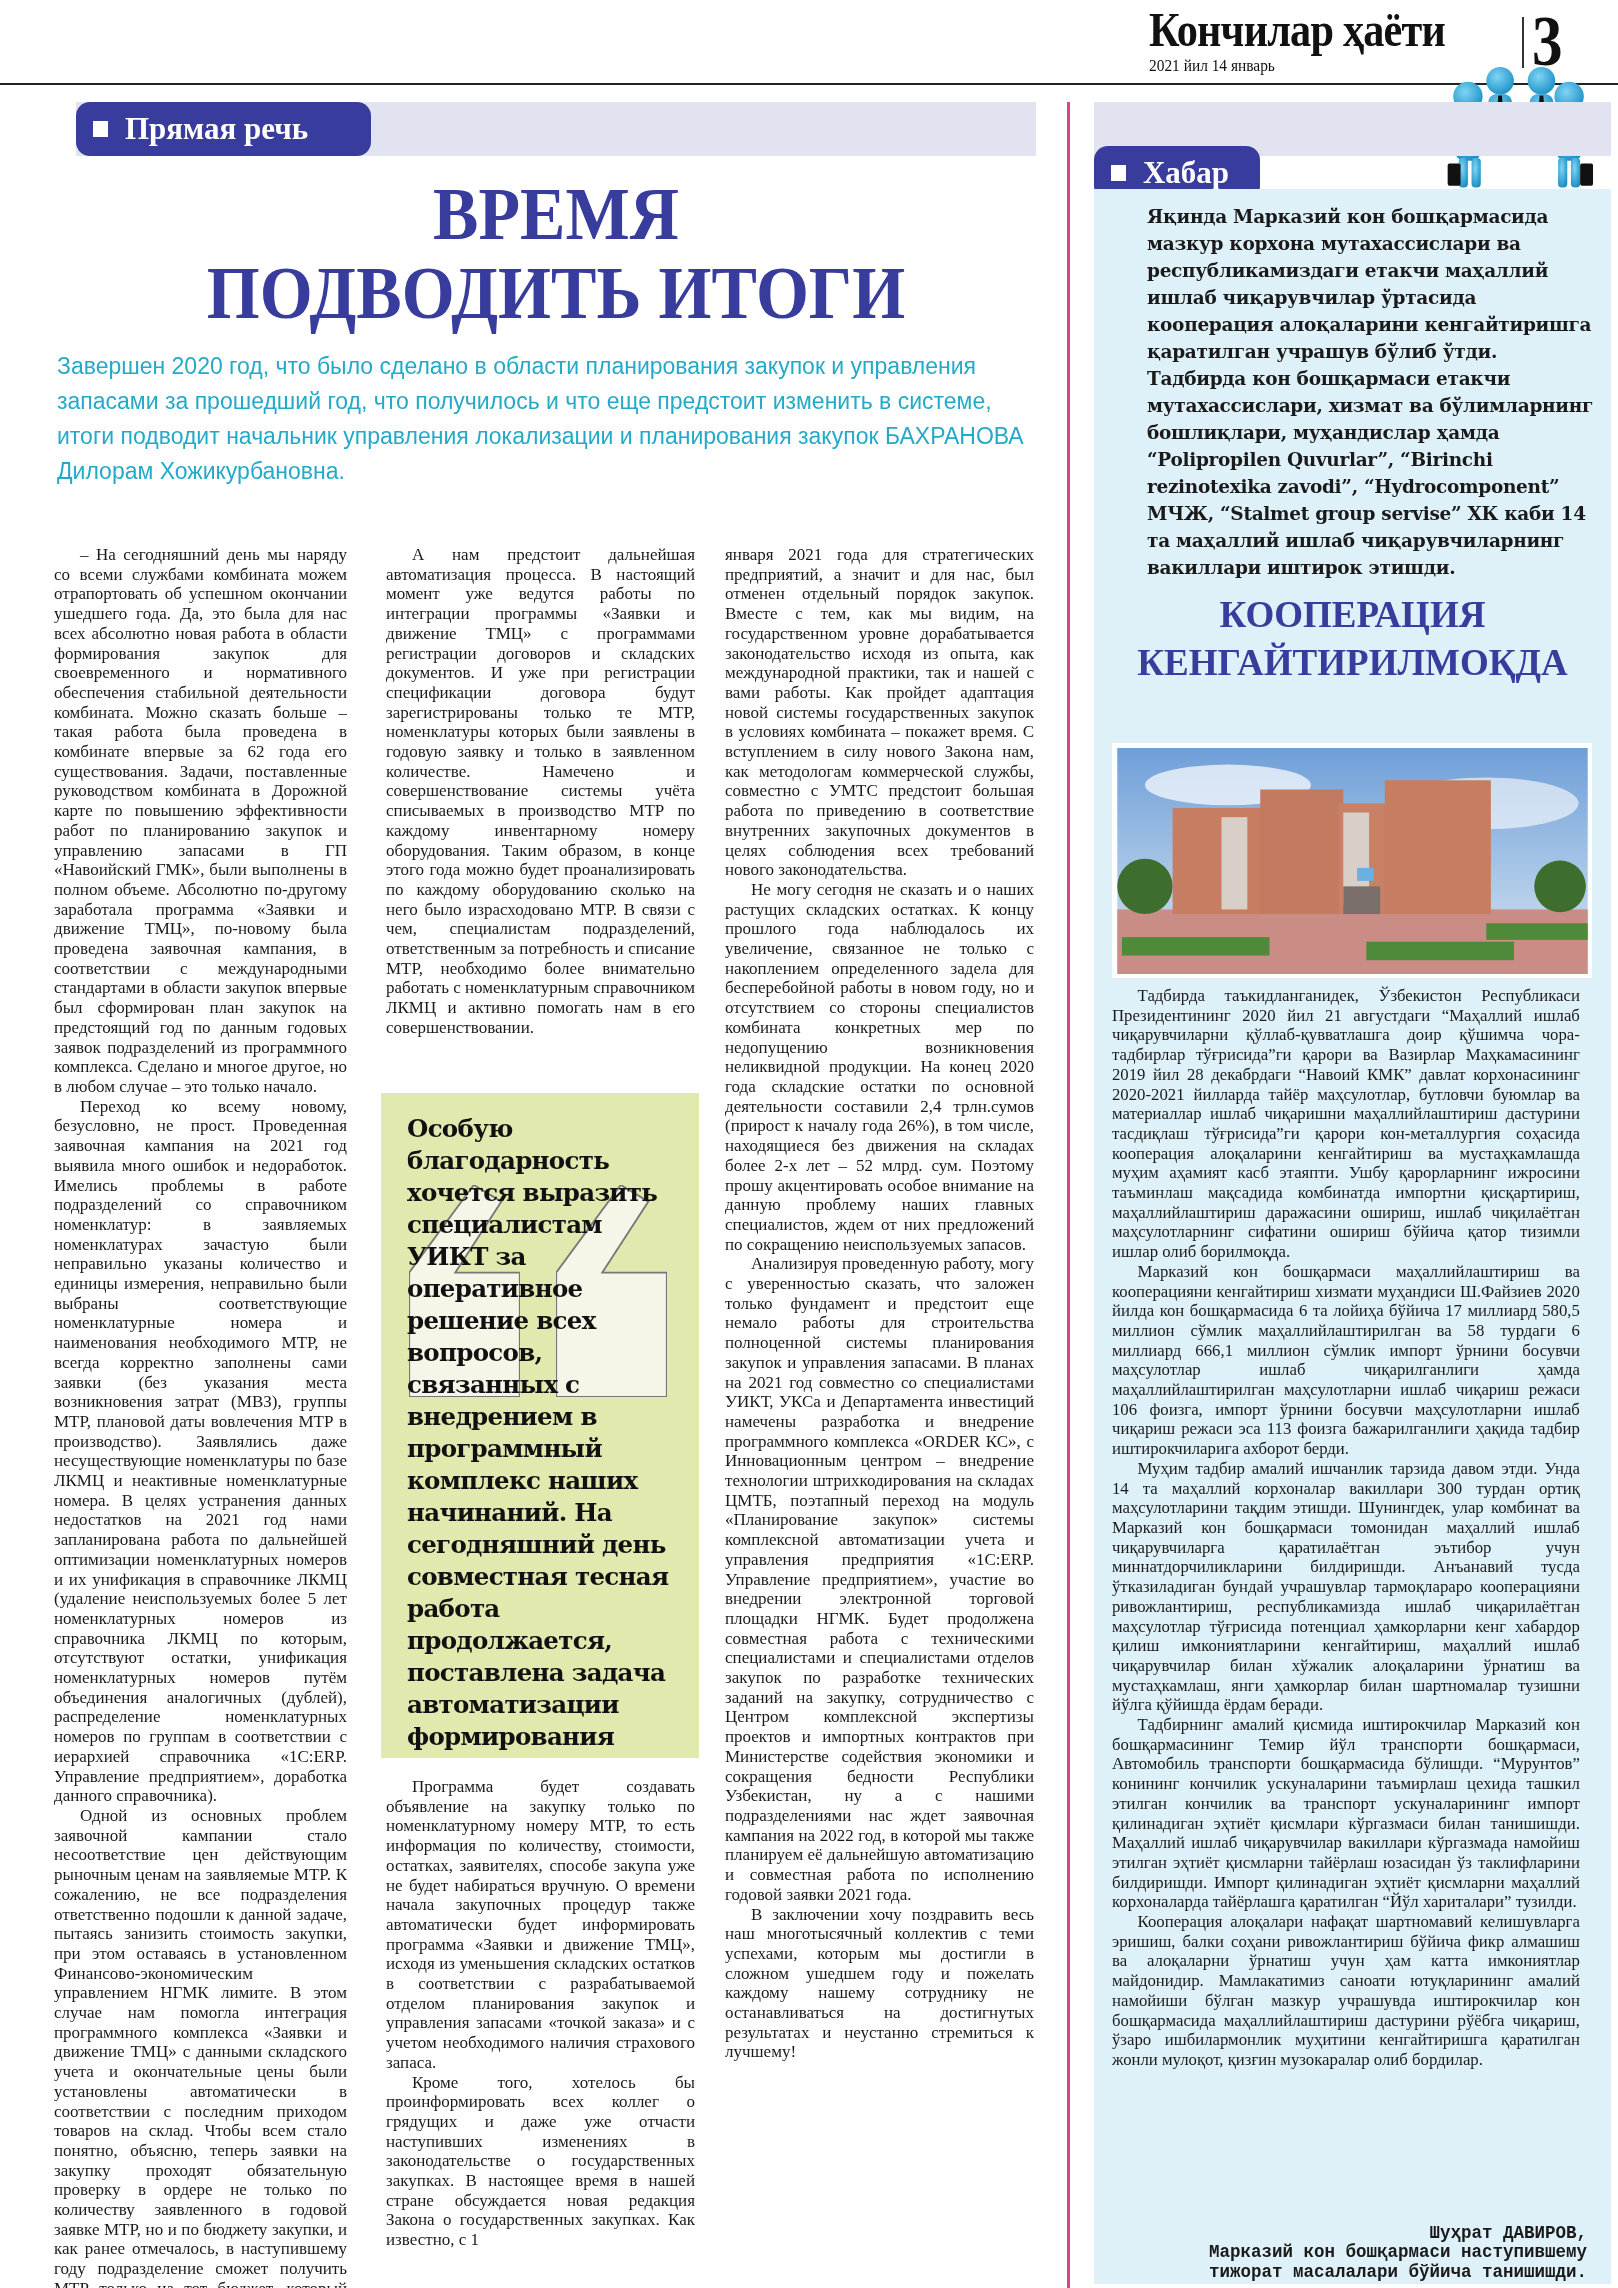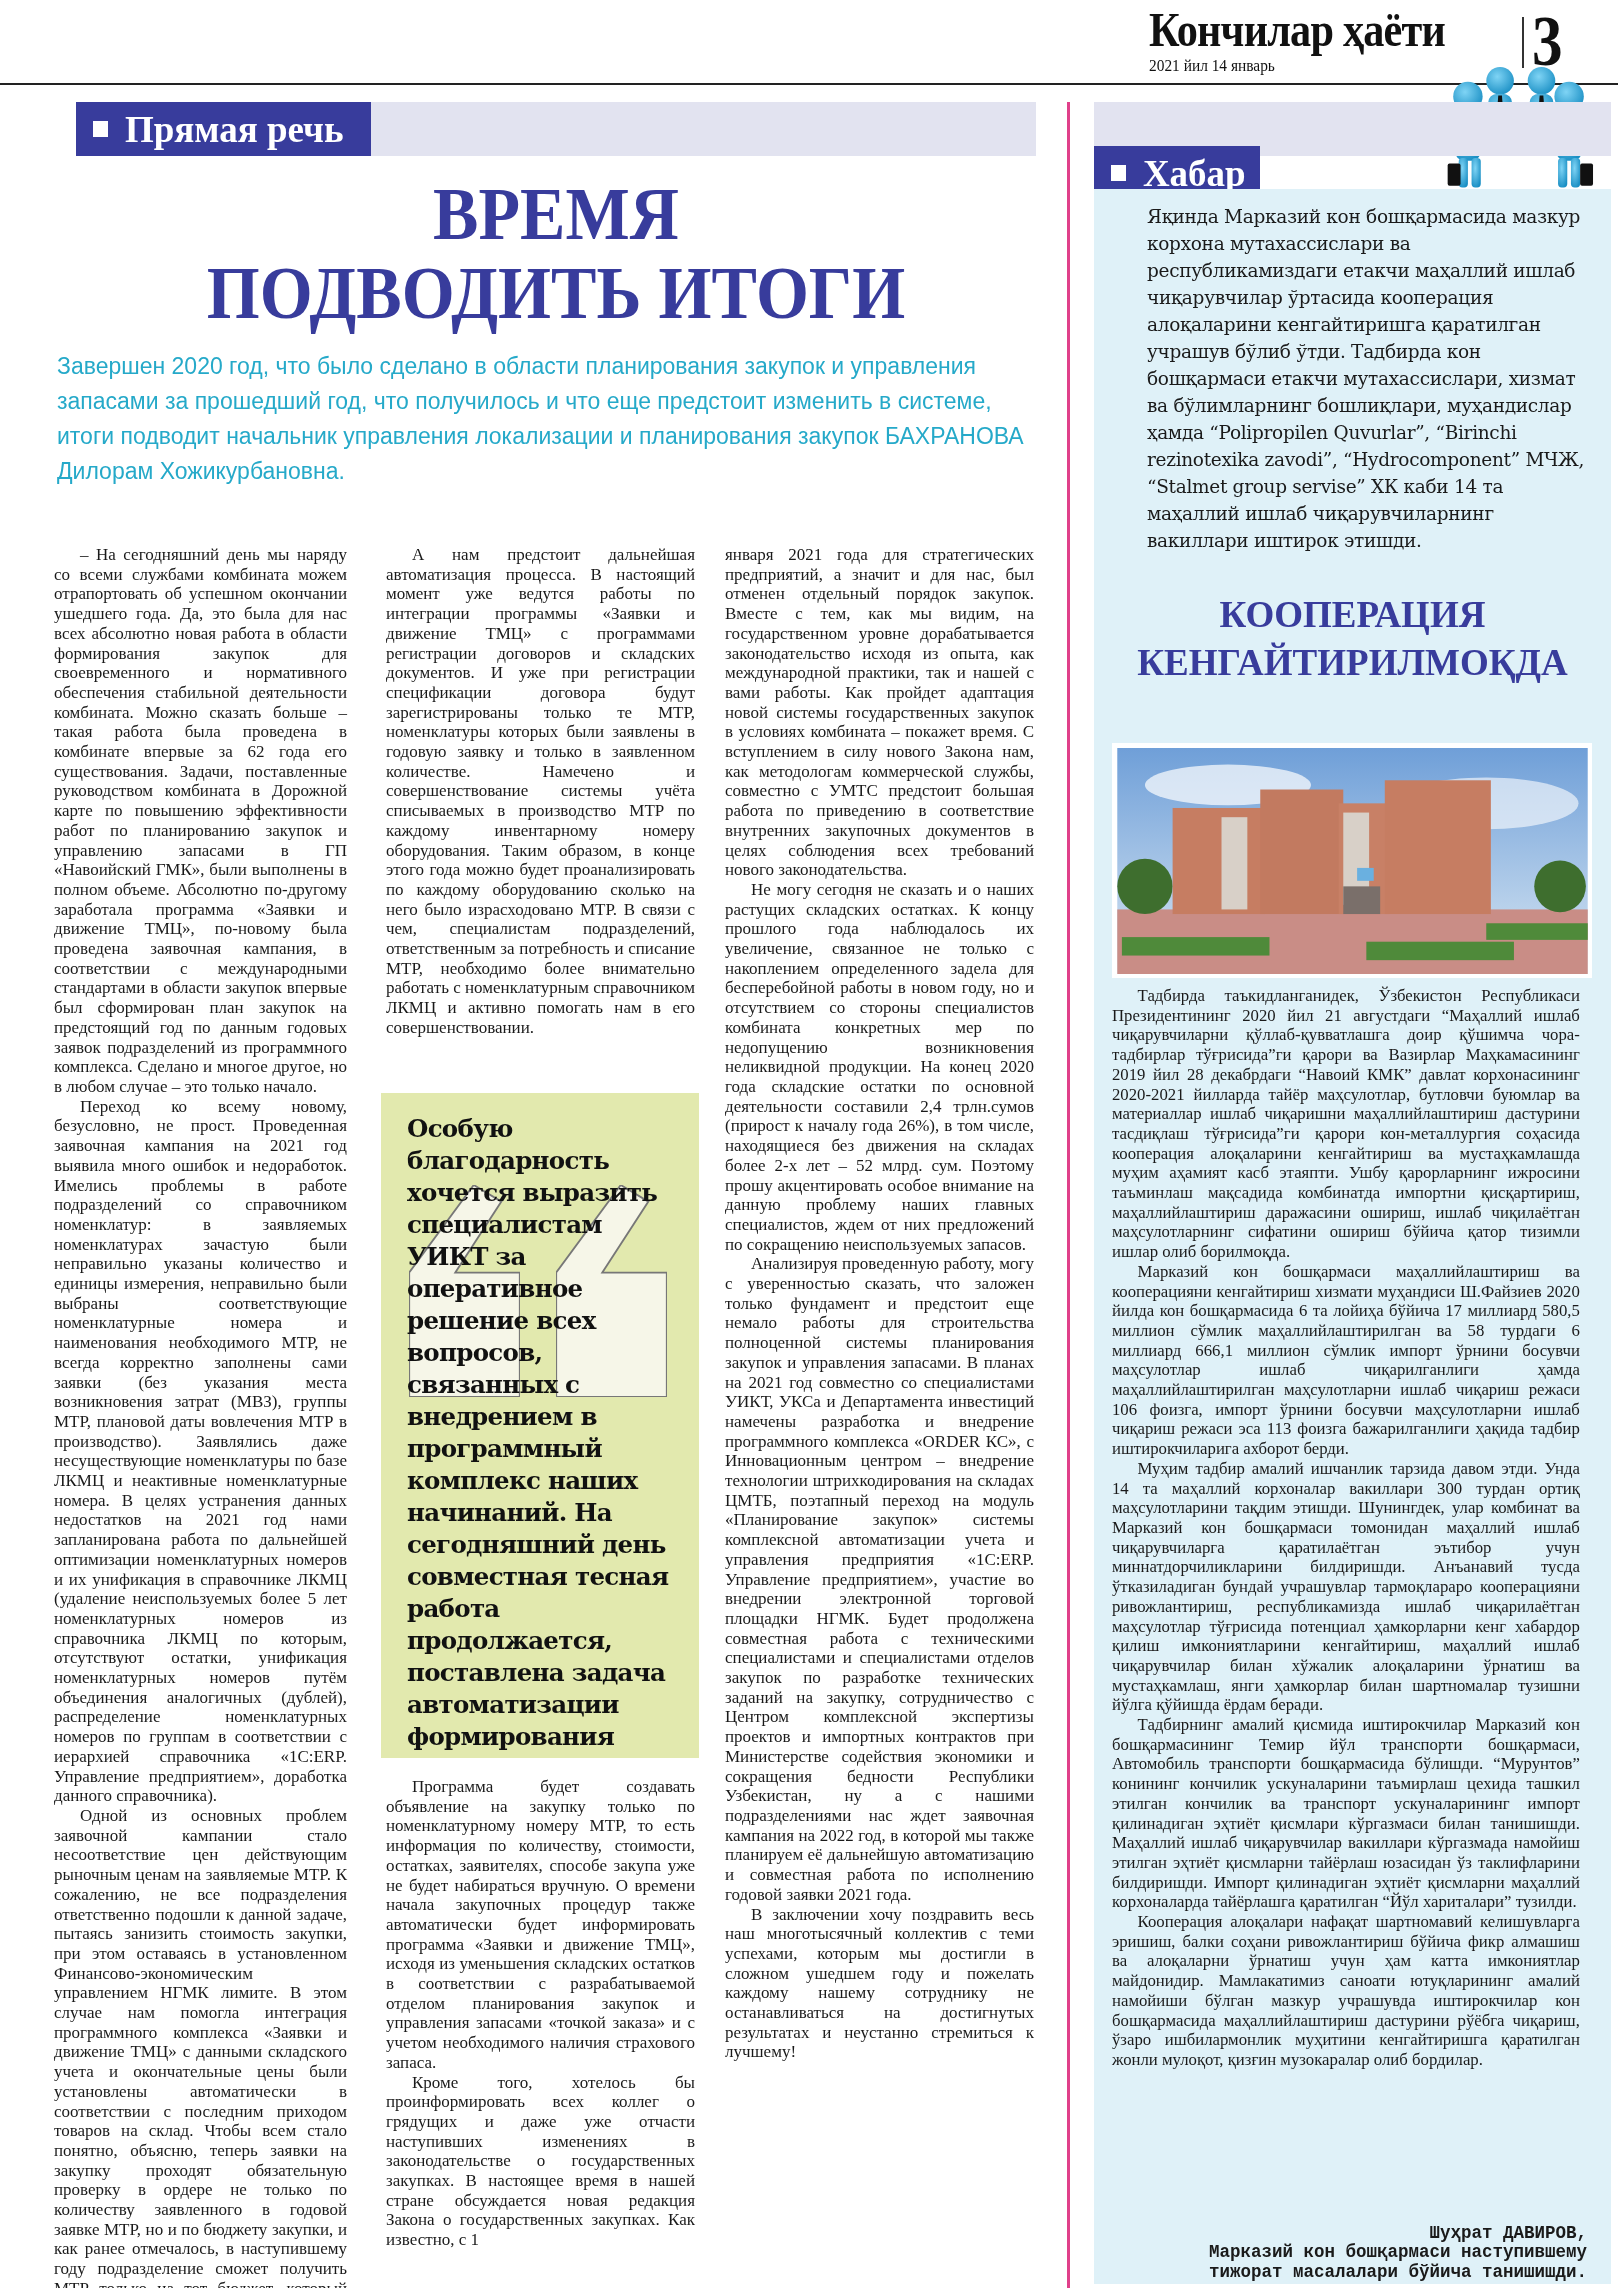--- a/index.html
+++ b/index.html
@@ -9,21 +9,21 @@
   
   .masthead { position: absolute; left: 0; top: 0; width: 1619px; height: 88px; }
   .mast-title { position: absolute; left: 1149px; top: 1.8px; font-family: "Liberation Serif", serif; font-weight: bold; font-size: 48px; letter-spacing: -0.9px; color: #111; transform: scaleX(0.88); transform-origin: left top; white-space: nowrap; }
   .mast-date { position: absolute; left: 1149px; top: 55px; font-size: 17.5px; color: #111; transform: scaleX(0.88); transform-origin: left top; white-space: nowrap; }
   .mast-sep { position: absolute; left: 1522px; top: 16.6px; width: 1.8px; height: 51px; background: #333; }
   .mast-page { position: absolute; left: 1532px; top: 0; font-size: 72px; font-weight: bold; color: #111; transform: scaleX(0.85); transform-origin: left top; }
   .mast-rule { position: absolute; left: 0; top: 83px; width: 1619px; height: 1.8px; background: #222; }
 
   
   .section-bar { position: absolute; height: 54px; background: #e2e3f0; }
-  .section-bar .tag { height: 54px; background: #383c9c; color: #fff; display: flex; align-items: center; padding-left: 16.6px; font-weight: bold; font-size: 37px; }
+  .section-bar .tag { height: 54px; background: #383c9c; color: #fff; display: flex; align-items: center; padding-left: 16.6px; font-weight: bold; font-size: 31px; border-radius: 14px; }
   .section-bar .sq { width: 15.7px; height: 15.7px; background: #fff; margin-right: 16.6px; flex: none; }
   .bar-left { left: 76px; top: 102px; width: 960px; }
   .bar-left .tag { width: 295px; }
   .bar-right { left: 1094px; top: 102px; width: 517px; }
   .bar-right .tag { width: 166px; margin-top: 44px; }
 
   
   .vdivider { position: absolute; left: 1067px; top: 102px; width: 2.8px; height: 2187px; background: #e0408a; }
 
   
@@ -40,21 +40,21 @@
 
   
   .pullquote { position: absolute; left: 381px; top: 1093px; width: 318px; height: 665px; background: #e2e9ae; overflow: hidden; }
   .quote-mark { position: absolute; top: 92px; width: 111px; height: 212px; }
   .quote-mark.q1 { left: 28px; }
   .quote-mark.q2 { left: 175px; }
   .pq-text { position: relative; z-index: 2; padding: 20px 9.2px 0 26px; font-weight: bold; font-size: 24.5px; line-height: 32px; color: #111; font-family: "DejaVu Serif", serif; letter-spacing: -0.7px; }
 
   
   .news-box { position: absolute; left: 1094px; top: 189px; width: 517px; height: 2095px; background: #dff1f8; }
-  .news-intro { position: absolute; left: 1147px; top: 203px; width: 452px; font-family: "DejaVu Serif", serif; font-weight: normal; font-size: 18.5px; line-height: 27px; color: #1a1a1a; letter-spacing: -0.3px; }
+  .news-intro { position: absolute; left: 1147px; top: 203px; width: 452px; font-family: "DejaVu Serif", serif; font-weight: bold; font-size: 18.5px; line-height: 27px; color: #1a1a1a; letter-spacing: -0.3px; }
   .news-headline { position: absolute; left: 1094px; top: 591px; width: 517px; text-align: center; color: #383c9c; font-weight: bold; font-size: 37px; line-height: 48px; }
   .news-photo { position: absolute; left: 1112px; top: 743px; width: 480px; height: 235px; background: #fff; padding: 4.6px; }
   .news-photo svg { display: block; width: 471px; height: 226px; }
   .news-body { position: absolute; left: 1112px; top: 986px; width: 475px; font-size: 17px; line-height: 19.7px; text-align: justify; transform: scaleX(0.985); transform-origin: left top; }
   .news-body p { text-indent: 26px; }
   .signature { position: absolute; left: 1112px; top: 2224px; width: 475px; text-align: right; font-weight: bold; font-size: 17.5px; line-height: 19.4px; font-family: Liberation Mono, monospace; }
 
   
   .mascot { position: absolute; left: 1431px; top: 55px; width: 175px; height: 138px; }
 </style>

